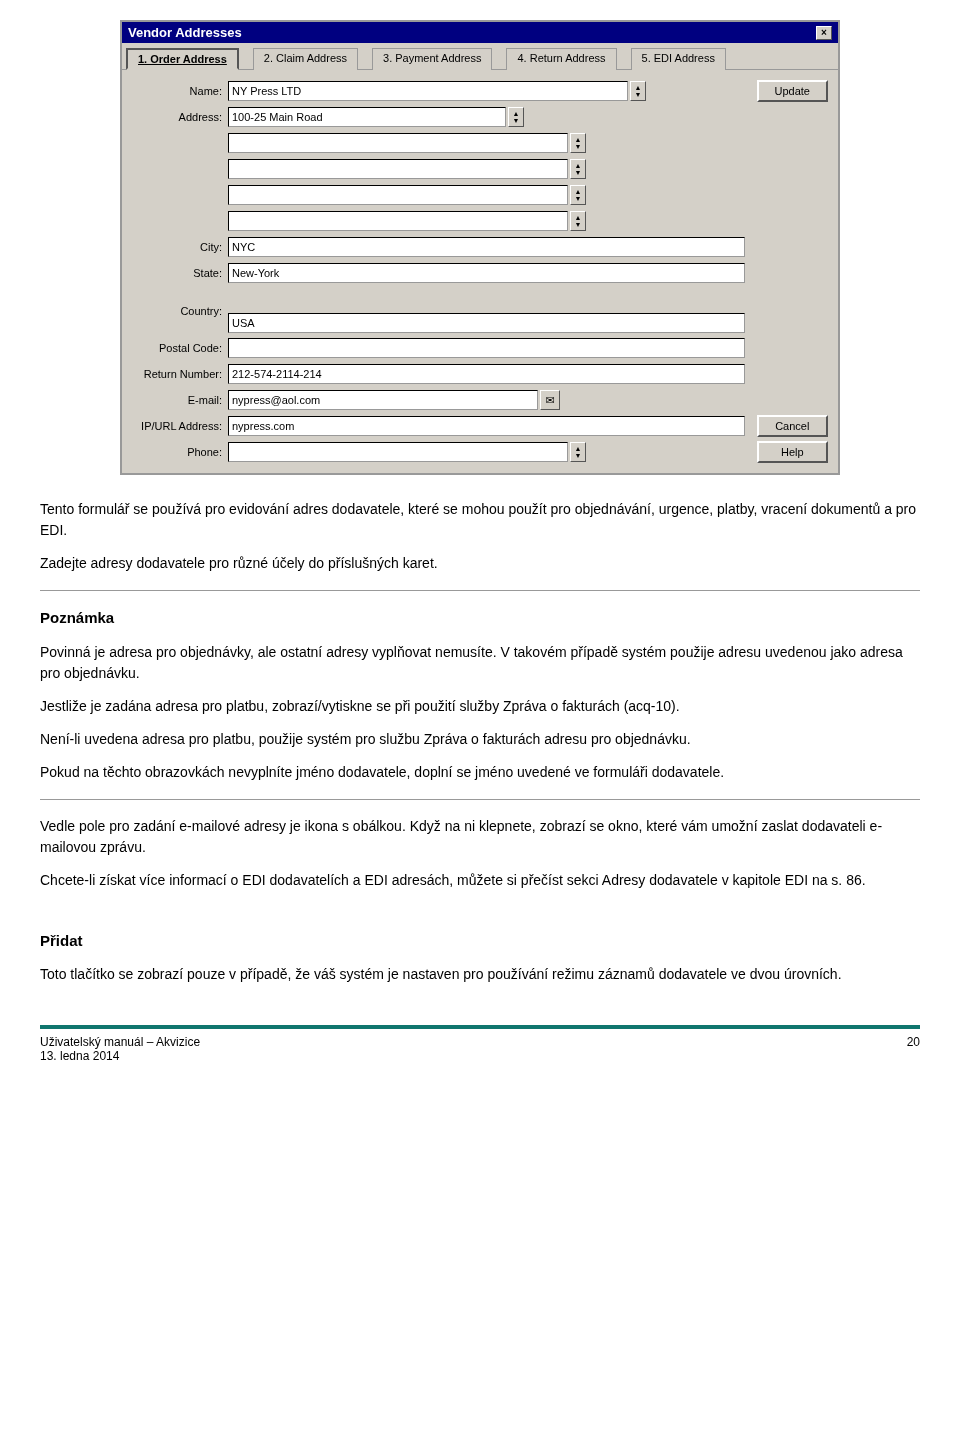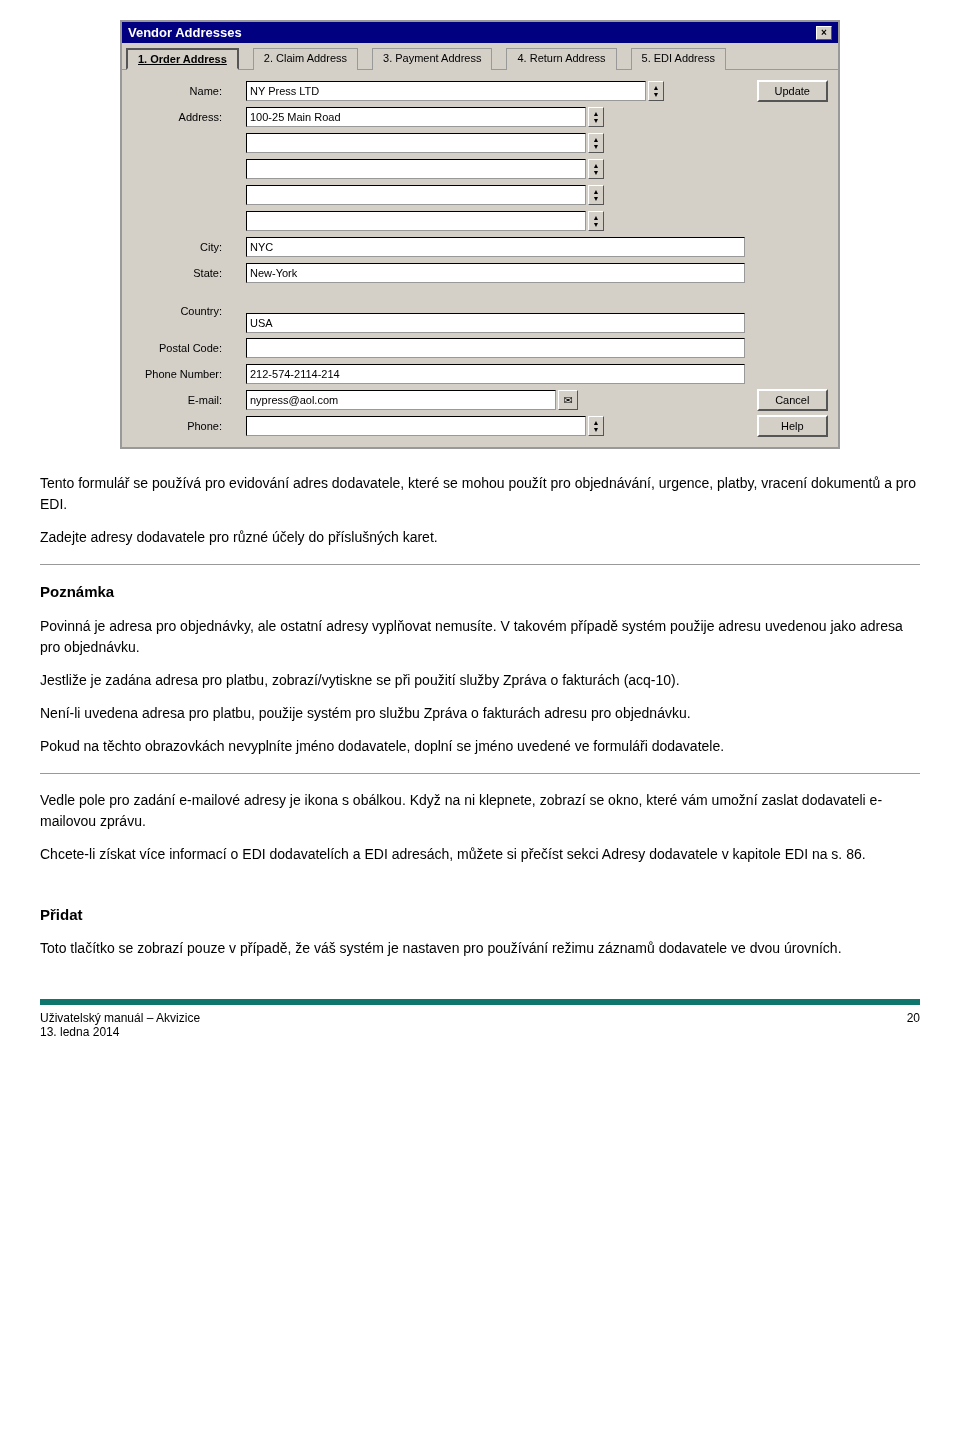--- a/index.html
+++ b/index.html
@@ -85,21 +85,21 @@
     
     .dialog-body {
       background: #d4d0c8;
       padding: 10px;
       border-top: 1px solid #999;
     }
 
     .form-row {
       display: flex;
       align-items: center;
-      gap: 24px;
+      gap: 6px;
       min-height: 22px;
     }
 
     .form-label {
       width: 90px;
       font-size: 11px;
       text-align: right;
       flex-shrink: 0;
     }
 
@@ -213,21 +213,21 @@
 
     .section-heading {
       font-weight: bold;
       font-size: 15px;
       margin-bottom: 6px;
       margin-top: 6px;
     }
 
     
     .page-footer {
-      border-top: 6px solid #0f766e;
+      border-top: 4px solid #0f766e;
       margin-top: 40px;
       padding-top: 6px;
       display: flex;
       justify-content: space-between;
       font-size: 12px;
     }
   </style>
 </head>
 <body>
 
@@ -269,21 +269,21 @@
               <div class="scroll-btn">
                 <span style="font-size:7px;line-height:1;">▲</span>
                 <span style="font-size:7px;line-height:1;">▼</span>
               </div>
             </div>
           </div>
 
           <div class="form-row">
             <span class="form-label">Address:</span>
             <div class="input-with-btn">
-              <input class="form-input" type="text" value="100-25 Main Road" style="width: 340px; flex: 0 0 auto;">
+              <input class="form-input" type="text" value="100-25 Main Road" style="width: 278px; flex: 0 0 auto;">
               <div class="scroll-btn">
                 <span style="font-size:7px;line-height:1;">▲</span>
                 <span style="font-size:7px;line-height:1;">▼</span>
               </div>
             </div>
           </div>
           <div class="form-row">
             <span class="form-label"></span>
             <div class="input-with-btn">
               <input class="form-input" type="text" value="" style="width: 340px; flex: 0 0 auto;">
@@ -338,35 +338,39 @@
             <span class="form-label">Country:</span>
             <input class="form-input" type="text" value="USA" style="width: 240px; margin-top: 25px;">
           </div>
 
           <div class="form-row">
             <span class="form-label">Postal Code:</span>
             <input class="form-input" type="text" value="" style="width: 240px;">
           </div>
 
           <div class="form-row">
-            <span class="form-label">Phone Number:</span>
+            <span class="form-label">Return Number:</span>
             <input class="form-input" type="text" value="212-574-2114-214" style="width: 240px;">
           </div>
 
 
           <div class="form-row">
             <span class="form-label">E-mail:</span>
             <div class="input-with-btn">
               <input class="form-input" type="text" value="nypress@aol.com" style="width: 310px; flex: 0 0 auto;">
               <div class="email-btn">
                 <span style="font-size:11px;">✉</span>
               </div>
             </div>
           </div>
 
+          <div class="form-row">
+            <span class="form-label">IP/URL Address:</span>
+            <input class="form-input" type="text" value="nypress.com" style="width: 356px;">
+          </div>
 
           <div class="form-row">
             <span class="form-label">Phone:</span>
             <div class="input-with-btn">
               <input class="form-input" type="text" value="" style="width: 340px; flex: 0 0 auto;">
               <div class="scroll-btn">
                 <span style="font-size:7px;line-height:1;">▲</span>
                 <span style="font-size:7px;line-height:1;">▼</span>
               </div>
             </div>

